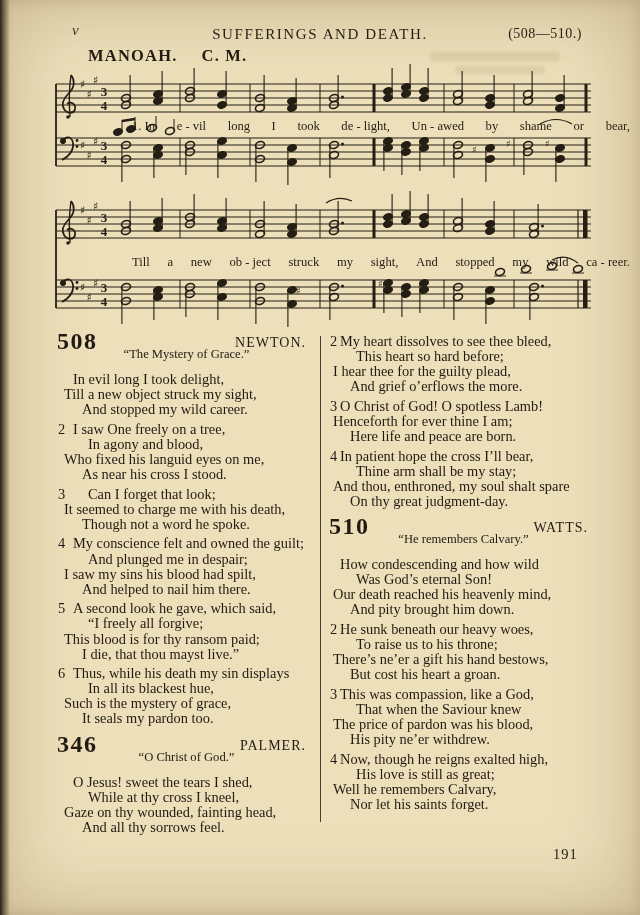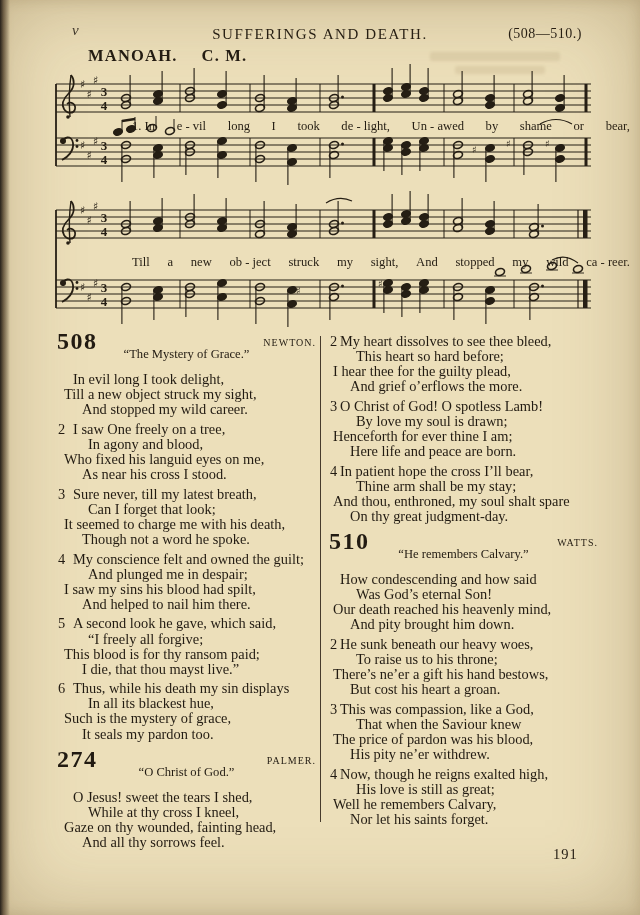--- a/index.html
+++ b/index.html
@@ -29,21 +29,21 @@
 
   .column{position:absolute;top:334px;font-size:14.4px;line-height:15.1px;}
   .col-left{left:55px;width:263px;}
   .col-right{left:327px;width:273px;}
   .column-divider{position:absolute;left:320px;top:336px;height:486px;width:1px;background:#463b2c;}
 
   .hymn-heading{position:relative;height:30px;margin:2px 0 6px 0;}
   .column .hymn-heading:not(:first-child){margin-top:12px;}
   .hymn-number{position:absolute;left:2px;top:-2px;font-size:24px;font-weight:bold;letter-spacing:1.5px;}
   .hymn-title{position:absolute;left:0;right:0;top:11px;text-align:center;font-size:12.6px;}
-  .hymn-author{position:absolute;right:2px;top:-1px;font-size:10px;letter-spacing:1px;}
+  .hymn-author{position:absolute;right:12px;top:-1px;font-size:14px;letter-spacing:1px;}
 
   .verse{position:relative;margin-bottom:4.5px;}
   .verse-num{position:absolute;left:3px;top:0;}
   .vline{white-space:nowrap;}
   .col-left .i0{margin-left:18px}.col-left .i1{margin-left:33px}
   .col-left .i2{margin-left:9px}.col-left .i3{margin-left:27px}
   .col-right .i0{margin-left:13px}.col-right .i1{margin-left:29px}
   .col-right .i2{margin-left:6px}.col-right .i3{margin-left:23px}
 
   .page-number{position:absolute;top:846px;left:553px;font-weight:normal;font-size:14.5px;letter-spacing:1px;}
@@ -387,21 +387,20 @@
     </div>
     <div class="verse">
       <span class="verse-num">2</span>
       <div class="vline i0">I saw One freely on a tree,</div>
       <div class="vline i1">In agony and blood,</div>
       <div class="vline i2">Who fixed his languid eyes on me,</div>
       <div class="vline i3">As near his cross I stood.</div>
     </div>
     <div class="verse">
       <span class="verse-num">3</span>
-      <div class="vline i0">Sure never, till my latest breath,</div>
       <div class="vline i1">Can I forget that look;</div>
       <div class="vline i2">It seemed to charge me with his death,</div>
       <div class="vline i3">Though not a word he spoke.</div>
     </div>
     <div class="verse">
       <span class="verse-num">4</span>
       <div class="vline i0">My conscience felt and owned the guilt;</div>
       <div class="vline i1">And plunged me in despair;</div>
       <div class="vline i2">I saw my sins his blood had spilt,</div>
       <div class="vline i3">And helped to nail him there.</div>
@@ -414,21 +413,21 @@
       <div class="vline i3">I die, that thou mayst live.”</div>
     </div>
     <div class="verse">
       <span class="verse-num">6</span>
       <div class="vline i0">Thus, while his death my sin displays</div>
       <div class="vline i1">In all its blackest hue,</div>
       <div class="vline i2">Such is the mystery of grace,</div>
       <div class="vline i3">It seals my pardon too.</div>
     </div>
     <div class="hymn-heading">
-      <span class="hymn-number">274</span>
+      <span class="hymn-number">346</span>
       <span class="hymn-title">“O Christ of God.”</span>
       <span class="hymn-author">PALMER.</span>
     </div>
     <div class="verse">
       <div class="vline i0">O Jesus! sweet the tears I shed,</div>
       <div class="vline i1">While at thy cross I kneel,</div>
       <div class="vline i2">Gaze on thy wounded, fainting head,</div>
       <div class="vline i3">And all thy sorrows feel.</div>
     </div>
   </div>
@@ -437,38 +436,37 @@
     <div class="verse">
       <span class="verse-num">2</span>
       <div class="vline i0">My heart dissolves to see thee bleed,</div>
       <div class="vline i1">This heart so hard before;</div>
       <div class="vline i2">I hear thee for the guilty plead,</div>
       <div class="vline i3">And grief o’erflows the more.</div>
     </div>
     <div class="verse">
       <span class="verse-num">3</span>
       <div class="vline i0">O Christ of God! O spotless Lamb!</div>
-      <div class="vline i1">By love my soul is drawn;</div>
       <div class="vline i2">Henceforth for ever thine I am;</div>
       <div class="vline i3">Here life and peace are born.</div>
     </div>
     <div class="verse">
       <span class="verse-num">4</span>
       <div class="vline i0">In patient hope the cross I’ll bear,</div>
       <div class="vline i1">Thine arm shall be my stay;</div>
       <div class="vline i2">And thou, enthroned, my soul shalt spare</div>
       <div class="vline i3">On thy great judgment-day.</div>
     </div>
     <div class="hymn-heading">
       <span class="hymn-number">510</span>
       <span class="hymn-title">“He remembers Calvary.”</span>
       <span class="hymn-author">WATTS.</span>
     </div>
     <div class="verse">
-      <div class="vline i0">How condescending and how said</div>
+      <div class="vline i0">How condescending and how wild</div>
       <div class="vline i1">Was God’s eternal Son!</div>
       <div class="vline i2">Our death reached his heavenly mind,</div>
       <div class="vline i3">And pity brought him down.</div>
     </div>
     <div class="verse">
       <span class="verse-num">2</span>
       <div class="vline i0">He sunk beneath our heavy woes,</div>
       <div class="vline i1">To raise us to his throne;</div>
       <div class="vline i2">There’s ne’er a gift his hand bestows,</div>
       <div class="vline i3">But cost his heart a groan.</div>

